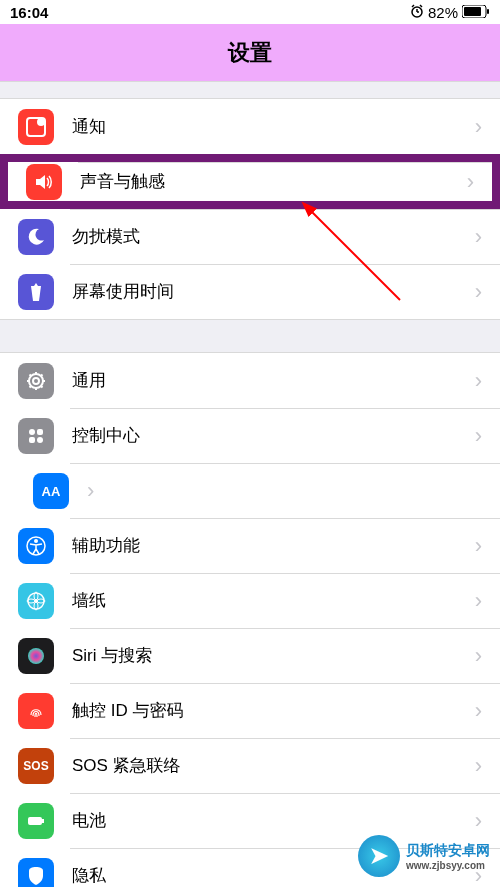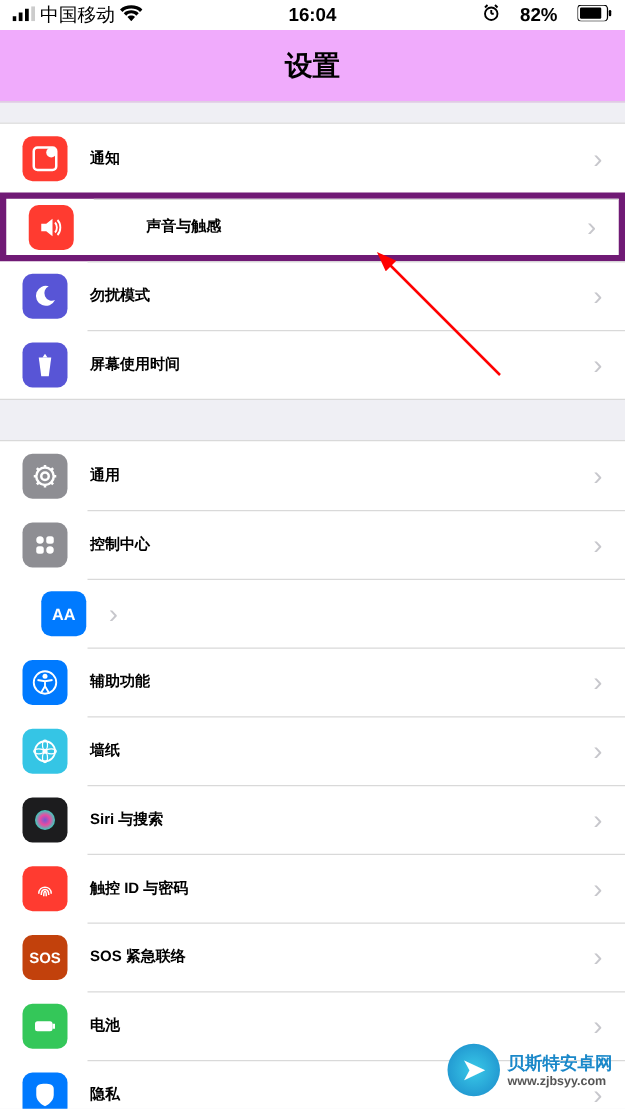--- a/index.html
+++ b/index.html
@@ -15,21 +15,21 @@
       height: 24px;
       background: #fff;
       display: flex;
       align-items: center;
       justify-content: space-between;
       padding: 0 10px;
       font-size: 15px;
       font-weight: 500;
     }
     .status-left { display: flex; align-items: center; gap: 4px; }
-    .status-right { display: flex; align-items: center; gap: 16px; font-weight: bold; }
+    .status-right { display: flex; align-items: center; gap: 4px; }
     .header {
       background: #f0abfc;
       height: 58px;
       display: flex;
       align-items: center;
       justify-content: center;
       font-size: 22px;
       font-weight: 600;
       border-bottom: 1px solid #d9d9d9;
     }
@@ -60,29 +60,27 @@
       width: 36px;
       height: 36px;
       border-radius: 8px;
       margin-right: 18px;
       display: flex;
       align-items: center;
       justify-content: center;
       flex: 0 0 36px;
     }
     .row-label {
-      font-size: 12px;
+      font-size: 17px;
       flex: 1;
       color: #000;
-      font-weight: bold;
     }
     .chevron { color: #c7c7cc; font-size: 22px; }
     .highlight {
-      border: 5px solid #701a75;
-      gap: 40px;
+      border: 8px solid #701a75;
     }
     .watermark {
       position: absolute;
       bottom: 10px;
       right: 10px;
       display: flex;
       align-items: center;
       gap: 6px;
     }
     .wm-badge {
@@ -97,36 +95,20 @@
       position: absolute;
       left: 300px;
       top: 200px;
       pointer-events: none;
     }
   </style>
 </head>
 <body>
 
 <div class="status-bar">
-  <div class="status-left">
-    <span>
-      <svg width="18" height="12" viewBox="0 0 18 12">
-          <rect x="0" y="8" width="3" height="4" fill="#000"></rect>
-          <rect x="5" y="5" width="3" height="7" fill="#000"></rect>
-          <rect x="10" y="2" width="3" height="10" fill="#000"></rect>
-          <rect x="15" y="0" width="3" height="12" fill="#ccc"></rect>
-        </svg>
-    </span>
-    <span>中国移动</span>
-    <span>
-      <svg width="18" height="13" viewBox="0 0 18 13">
-          <path d="M9 13 L6 9.5 C7.5 8 10.5 8 12 9.5 Z M3 6.5 C6 3.5 12 3.5 15 6.5 L13 8.5 C10.5 6 7.5 6 5 8.5 Z M0 3.5 C4.5 -1 13.5 -1 18 3.5 L16 5.5 C12.5 2 5.5 2 2 5.5 Z" fill="#000"></path>
-        </svg>
-    </span>
-  </div>
   <div style="font-weight:600;">16:04</div>
   <div class="status-right">
     <span>
       <svg width="14" height="14" viewBox="0 0 14 14">
           <circle cx="7" cy="8" r="5" fill="none" stroke="#000" stroke-width="1.5"></circle>
           <line x1="7" y1="8" x2="7" y2="5" stroke="#000" stroke-width="1.5"></line>
           <line x1="7" y1="8" x2="9" y2="8" stroke="#000" stroke-width="1.5"></line>
           <line x1="2" y1="3" x2="4" y2="1" stroke="#000" stroke-width="1.5"></line>
           <line x1="12" y1="3" x2="10" y2="1" stroke="#000" stroke-width="1.5"></line>
         </svg>

